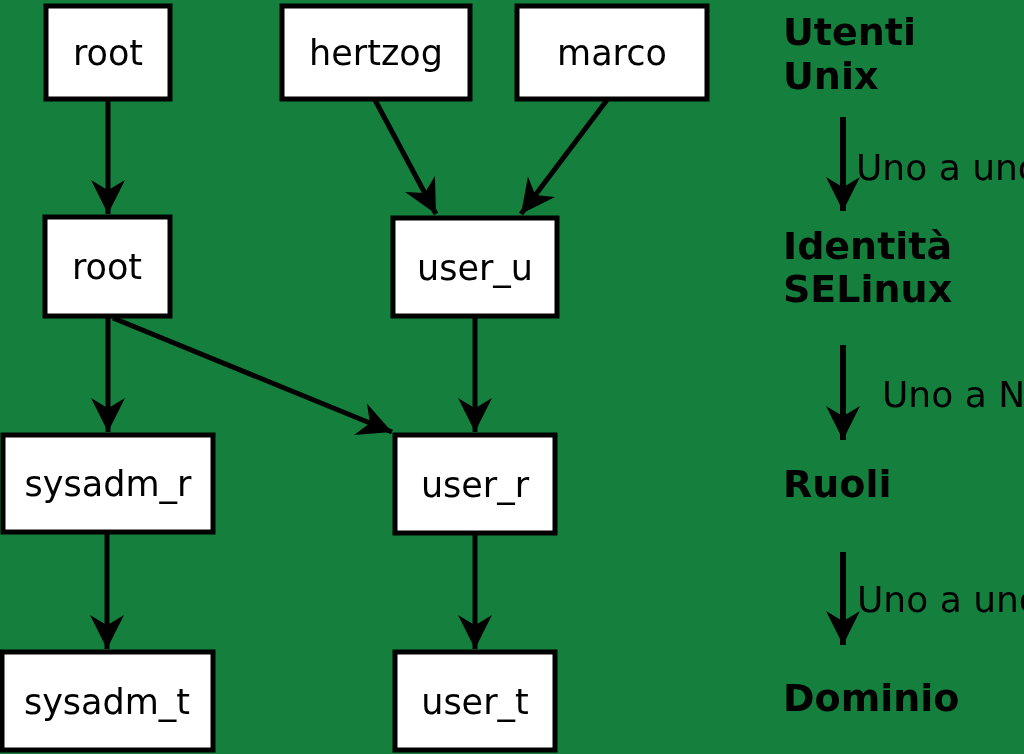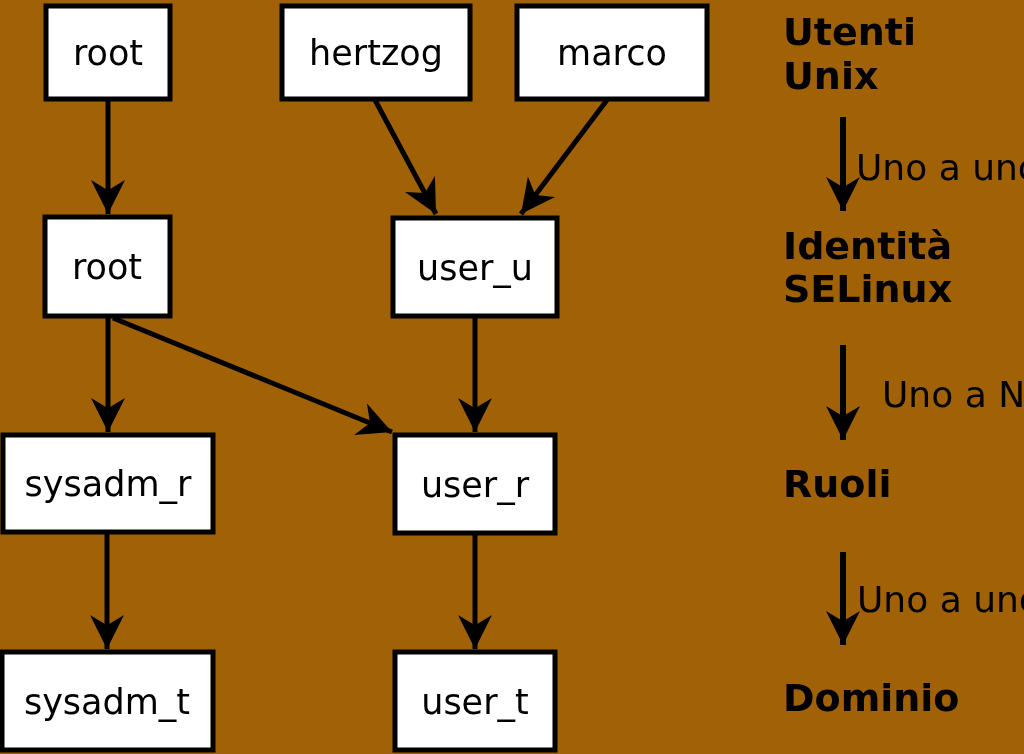--- a/index.html
+++ b/index.html
@@ -4,21 +4,21 @@
 <style>
   html, body {
     margin: 0;
     padding: 0;
     background: #ffffff;
   }
   .canvas {
     position: relative;
     width: 1024px;
     height: 754px;
-    background: #a16207;
+    background: #15803d;
     overflow: hidden;
     font-family: "DejaVu Sans", sans-serif;
   }
   svg { display: block; }
   .node-box {
     fill: #ffffff;
     stroke: #000000;
     stroke-width: 5;
   }
   .node-label {

